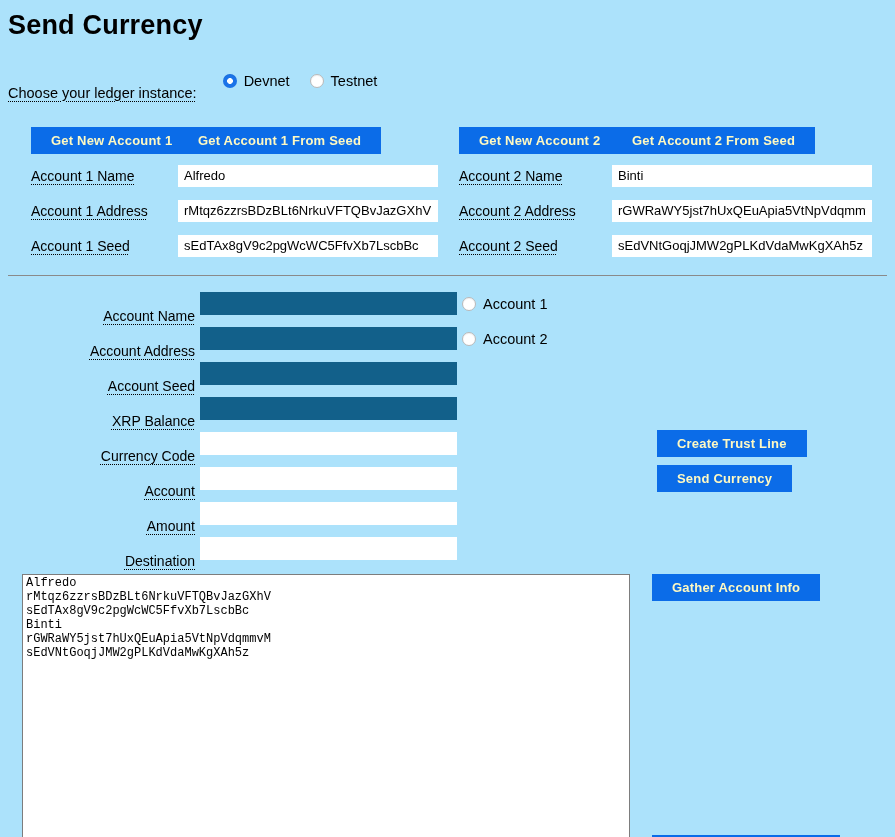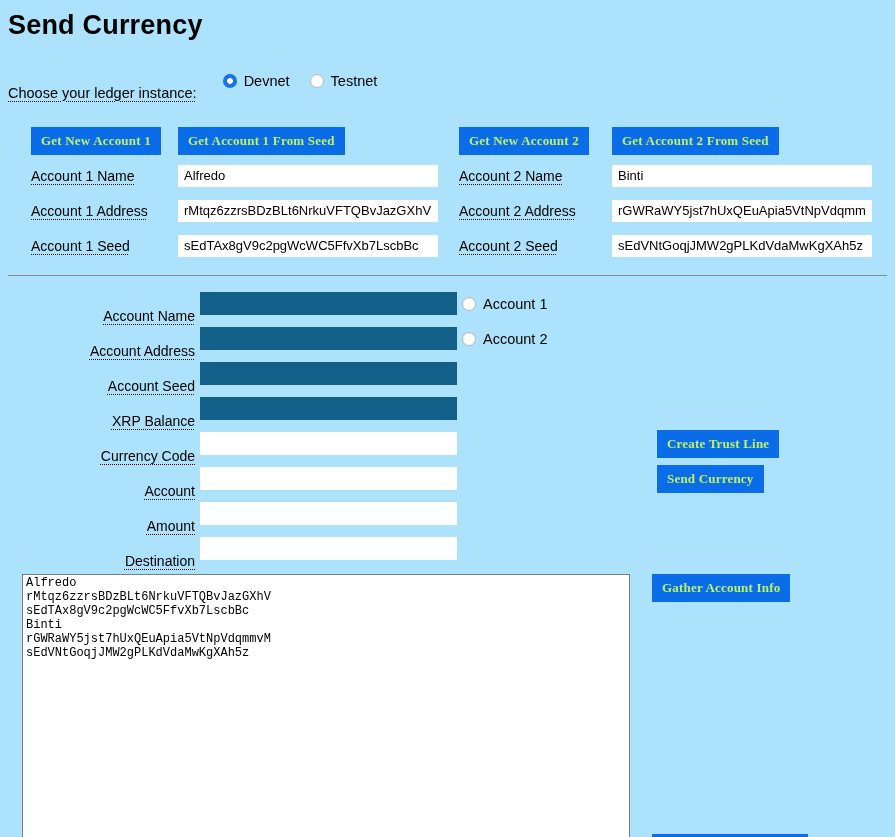--- a/index.html
+++ b/index.html
@@ -44,26 +44,26 @@
     margin: 0 7px 0 0;
     flex: 0 0 auto;
   }
   input[type="radio"]:checked {
     border: none;
     background: radial-gradient(circle at center, #ffffff 0 2.6px, #1a73e8 3.2px 7px);
   }
   .btn {
     background: #0b6ce8;
     border: none;
-    color: #bef264;
-    font-family: Liberation Serif, serif;
+    color: #fef9c3;
+    font-family: Liberation Sans, sans-serif;
     font-size: 13px;
     font-weight: 600;
     letter-spacing: 0.2px;
-    padding: 6px 10px;
+    padding: 6px 20px;
     cursor: pointer;
     white-space: nowrap;
   }
   .top-grid {
     margin: 22px 0 0 23px;
     display: grid;
     grid-template-columns: 147px 281px 153px 258px;
     grid-auto-rows: 35px;
     align-items: center;
     font-size: 14px;

